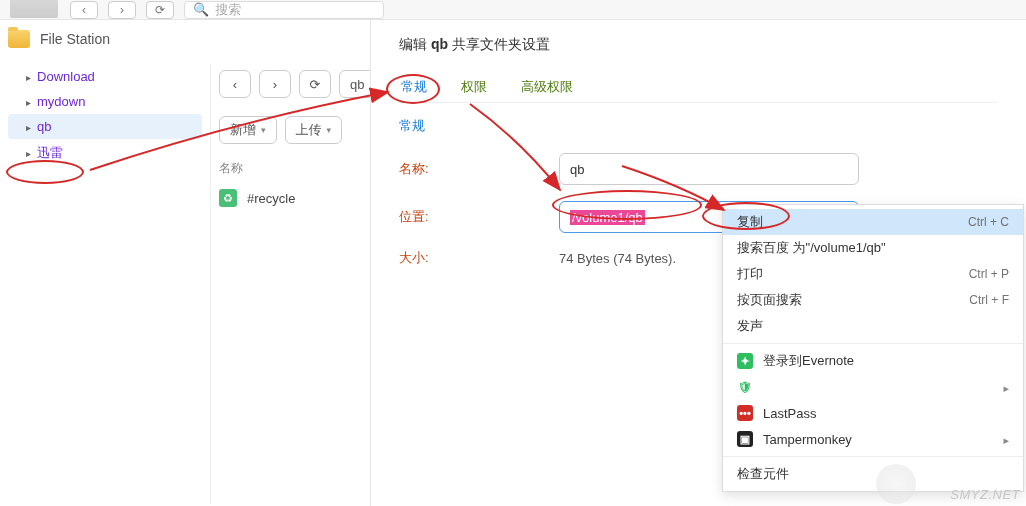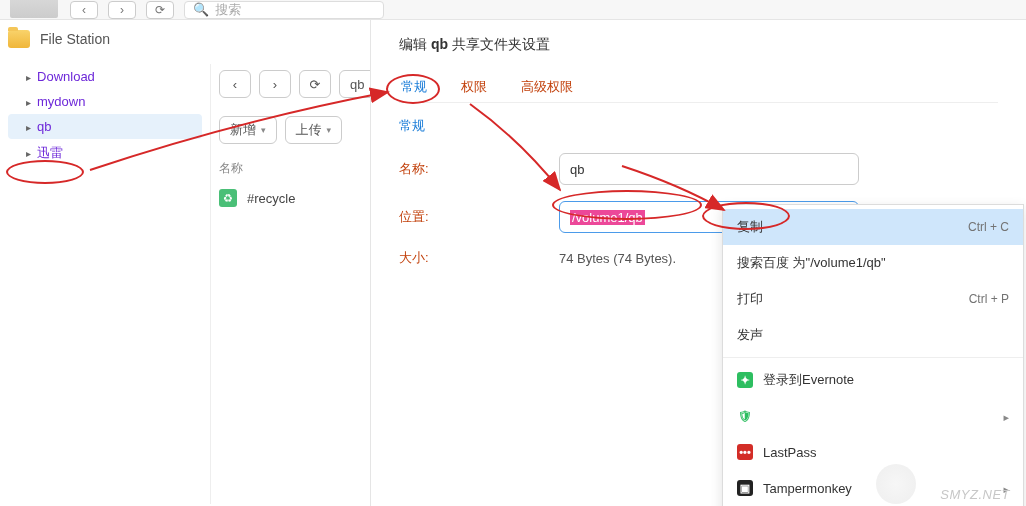--- a/index.html
+++ b/index.html
@@ -52,54 +52,54 @@
   .file-row { display: flex; align-items: center; gap:10px; padding: 4px 0; }
   .recycle-icon { width:18px; height:18px; border-radius:3px; background:#4abf77;
     display:inline-flex; align-items:center; justify-content:center; color:#fff; font-size:11px; }
 
   
   .dialog { position:absolute; left:370px; top:20px; right:0; bottom:0;
     background:#fff; border-left:1px solid #e5e5e5; padding: 16px 28px 0 28px; }
   .dialog-title { font-size: 14px; color:#333; margin-bottom: 18px; }
   .dialog-title b { font-weight:600; }
   .tabs { display:flex; gap: 30px; border-bottom:1px solid #eee; margin-bottom:14px; }
-  .tab { padding: 6px 2px; color:#c2410c; font-size:13px; }
+  .tab { padding: 6px 2px; color:#4d7c0f; font-size:13px; }
   .tab.active { color:#1b7dd8; }
   .section-label { color:#1b7dd8; margin: 8px 0 18px 0; }
   .form-row { display:flex; align-items:center; margin-bottom: 16px; }
   .form-row .lbl { width: 160px; color:#c2410c; }
   .form-row .field { flex:1; }
   .text-input { width: 300px; height: 32px; border:1px solid #ccc;
     border-radius:6px; padding:0 10px; font-size:13px; color:#333;
     display:flex; align-items:center; background:#fff; }
   .text-input.sel { border-color:#4b9bea; }
   .text-input.sel .selection { background:#ec4899; color:#fff; padding:0 2px; }
   .static-val { color:#555; }
 
   
   .ctx-menu { position:absolute; left:722px; top:204px; width:302px;
     background:#fff; border:1px solid #dcdcdc; box-shadow:0 4px 12px rgba(0,0,0,.12);
     padding:4px 0; font-size:13px; color:#333; }
   .ctx-item { display:flex; align-items:center; justify-content:space-between;
-    height:36px; padding: 0 14px 0 14px; }
+    height:26px; padding: 0 14px 0 14px; }
   .ctx-item .left { display:flex; align-items:center; gap:10px; }
   .ctx-item .ic { width:16px; height:16px; display:inline-flex;
     align-items:center; justify-content:center; border-radius:3px; font-size:11px; font-weight:600; }
   .ctx-item.hover { background:#cfe6fb; }
   .ctx-item.disabled { color:#b3b3b3; }
   .ctx-item .shortcut { color:#737373; font-size:12px; }
   .ctx-sep { height:1px; background:#eee; margin:4px 0; }
   .chevr::after { content:"▸"; color:#888; font-size:11px; }
 
   
   .ellipse { position:absolute; border:2px solid #d62828; border-radius:50%;
     pointer-events:none; }
   .arrow-svg { position:absolute; pointer-events:none; }
 
-  .watermark { position:absolute; right:16px; bottom:4px; color:#c7c7c7;
+  .watermark { position:absolute; right:6px; bottom:4px; color:#c7c7c7;
     font-size:13px; font-style:italic; letter-spacing:.5px; }
   .wm-badge { position:absolute; right:110px; bottom:2px; width:40px; height:40px;
     border-radius:50%; background:radial-gradient(#eee,#ddd); opacity:.5; }
 </style>
 </head>
 <body>
 
 <div class="thumb"></div>
 <div class="topbar">
   <span class="nav-btn">‹</span>
@@ -195,20 +195,26 @@
       </span>
   </div>
   <div class="ctx-item">
     <span class="left">
         <span>打印</span>
       </span>
     <span class="shortcut">Ctrl + P</span>
   </div>
   <div class="ctx-item">
     <span class="left">
+        <span>按页面搜索</span>
+      </span>
+    <span class="shortcut">Ctrl + F</span>
+  </div>
+  <div class="ctx-item">
+    <span class="left">
         <span>发声</span>
       </span>
   </div>
   <div class="ctx-sep"></div>
   <div class="ctx-item">
     <span class="left">
         <span class="ic" style="background:#2dbe60;color:#fff">✦</span>
         <span>登录到Evernote</span>
       </span>
   </div>

